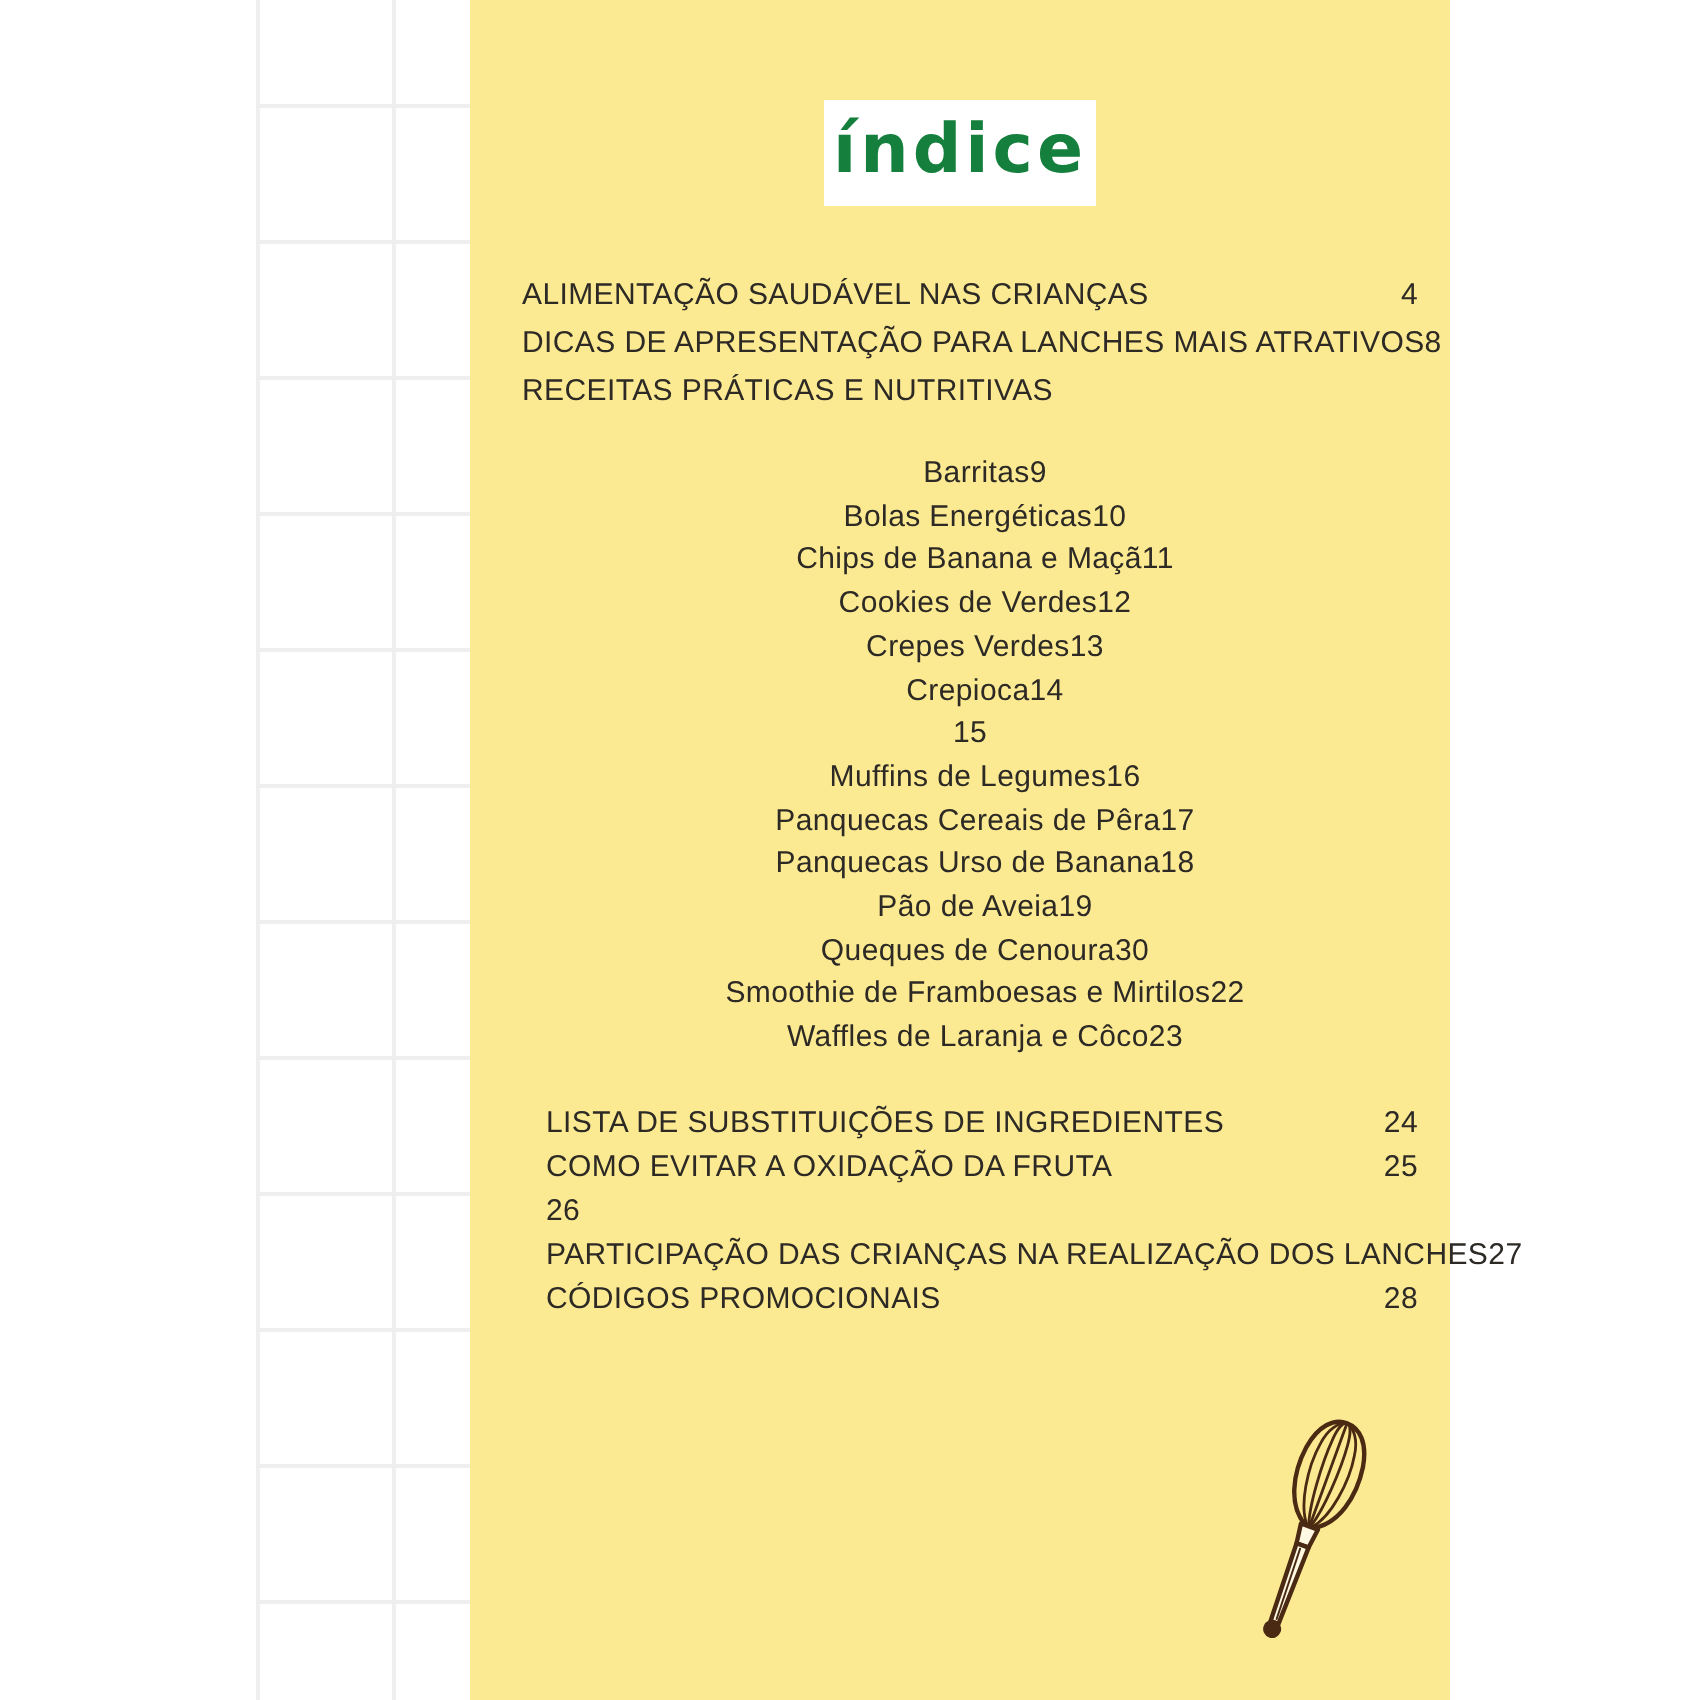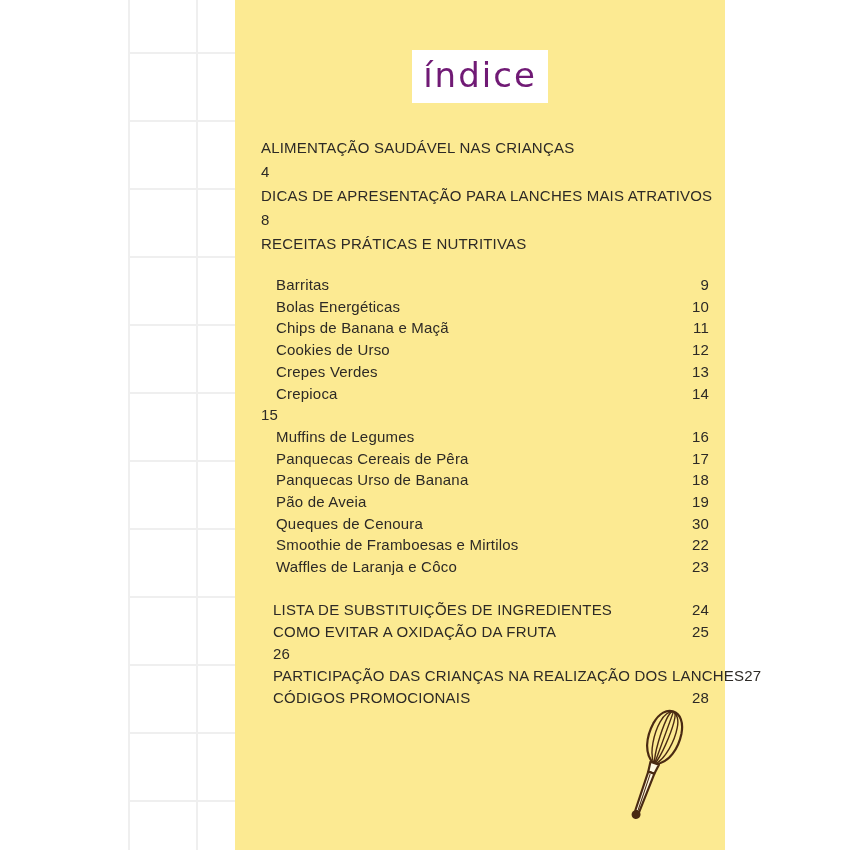--- a/index.html
+++ b/index.html
@@ -49,42 +49,42 @@
   }
   .title-box {
     width: 136px;
     height: 53px;
     background: #ffffff;
     display: flex;
     align-items: center;
     justify-content: center;
   }
   .title-text {
-    color: #701a75;
+    color: #15803d;
     font-family: "DejaVu Sans", sans-serif;
-    font-weight: normal;
+    font-weight: bold;
     font-size: 34px;
     letter-spacing: 2px;
     transform: translateY(-2px);
   }
   .toc {
     padding-left: 26px;
     padding-right: 16px;
   }
   .toc-row {
     display: flex;
     justify-content: space-between;
     align-items: baseline;
     font-size: 15px;
     letter-spacing: 0.2px;
   }
   .toc-top { margin-top: 33px; }
-  .toc-top .toc-row { line-height: 24px; flex-direction: column; }
+  .toc-top .toc-row { line-height: 24px; }
   .toc-recipes { margin-top: 18px; }
-  .toc-recipes .toc-row { line-height: 21.7px; }
+  .toc-recipes .toc-row { line-height: 21.7px; justify-content: center; }
   .toc-recipes .toc-label { padding-left: 15px; }
   .toc-bottom { margin-top: 21px; }
   .toc-bottom .toc-row { line-height: 22px; margin-left: 12px; }
   .toc-label { white-space: nowrap; }
   .toc-page { white-space: nowrap; }
   .whisk-wrap {
     position: absolute;
     left: 372px;
     top: 706px;
     width: 92px;
@@ -135,21 +135,21 @@
           <span class="toc-label">Bolas Energéticas</span>
           <span class="toc-page">10</span>
         </div>
 
         <div class="toc-row">
           <span class="toc-label">Chips de Banana e Maçã</span>
           <span class="toc-page">11</span>
         </div>
 
         <div class="toc-row">
-          <span class="toc-label">Cookies de Urso</span>
+          <span class="toc-label">Cookies de Verdes</span>
           <span class="toc-page">12</span>
         </div>
 
         <div class="toc-row">
           <span class="toc-label">Crepes Verdes</span>
           <span class="toc-page">13</span>
         </div>
 
         <div class="toc-row">
           <span class="toc-label">Crepioca</span>

